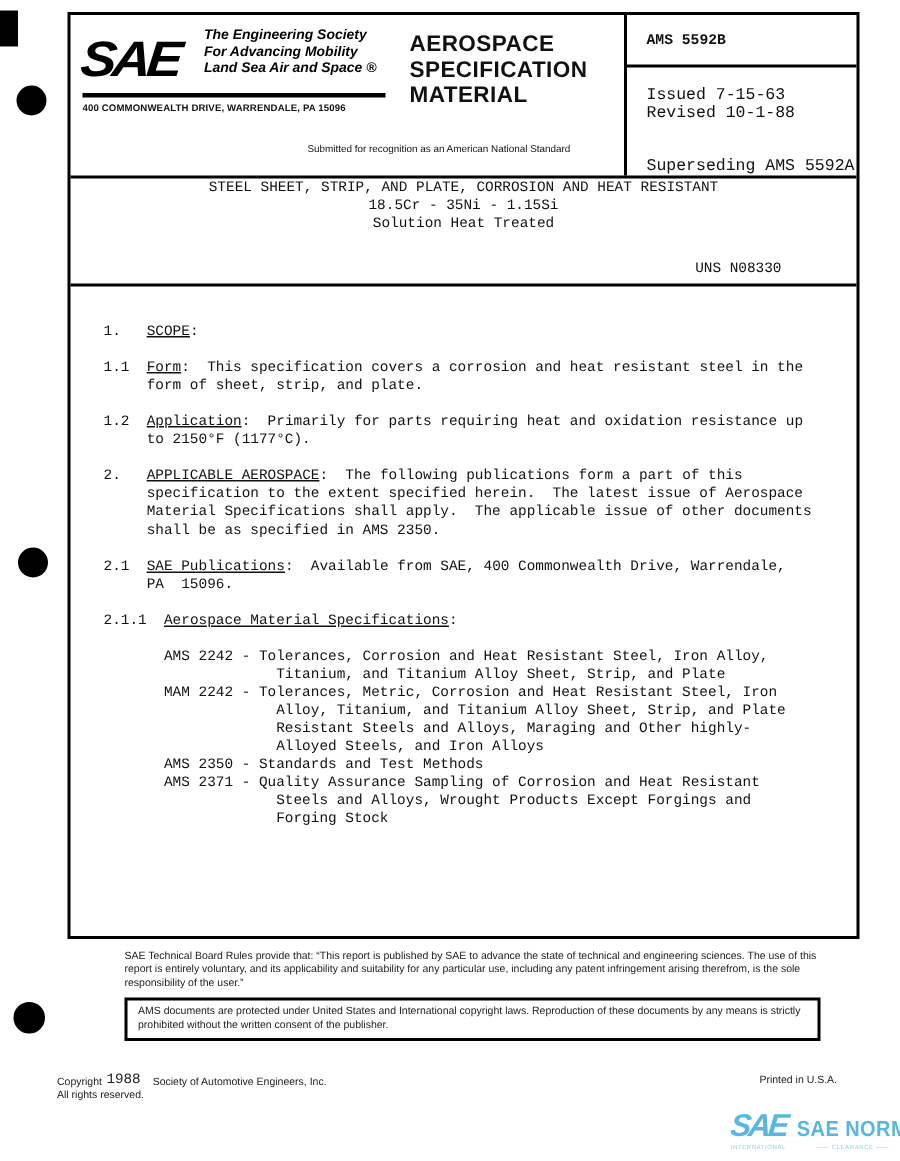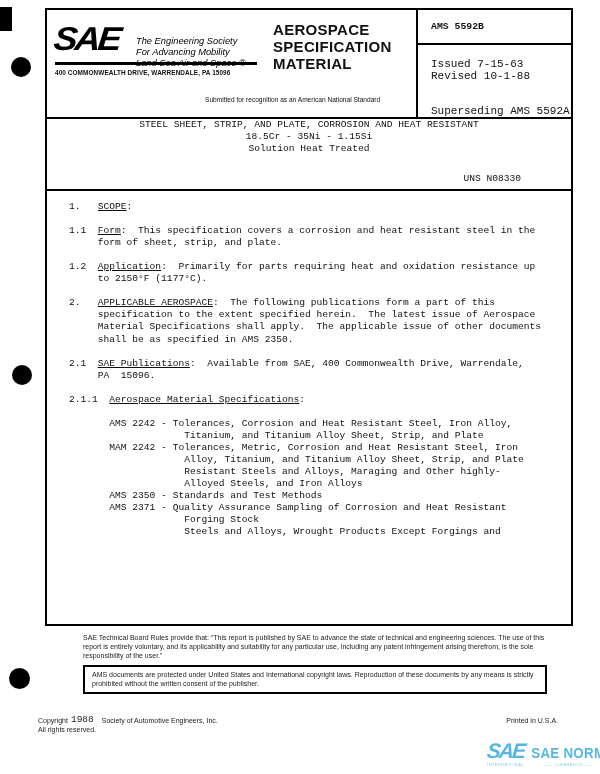--- a/index.html
+++ b/index.html
@@ -20,39 +20,39 @@
   .main-box { position:absolute; left:45px; top:8px; width:528px; height:618px; border:2px solid #000; background:#fff; }
 
   .header-row { display:flex; height:109px; border-bottom:2px solid #000; }
   .header-left { flex:1; position:relative; }
   .sae-logo {
     position:absolute; left:9px; top:10px;
     font-style:italic; font-weight:900; font-size:36px; letter-spacing:-3px;
     transform:skewX(-6deg) scaleY(0.92); transform-origin:left top; color:#000;
   }
   .society {
-    position:absolute; left:89px; top:26px;
-    font-style:italic; font-weight:normal; font-size:9.3px; line-height:11px; color:#000;
+    position:absolute; left:89px; top:8px;
+    font-style:italic; font-weight:bold; font-size:9.3px; line-height:11px; color:#000;
     white-space:nowrap;
   }
   .rule-under-logo { position:absolute; left:8px; top:52px; width:202px; height:3px; background:#000; }
   .address { position:absolute; left:8px; top:59px; font-size:6.4px; font-weight:bold; letter-spacing:0.1px; white-space:nowrap; }
   .doc-type { position:absolute; left:226px; top:11px; font-weight:900; font-size:15px; line-height:17px; letter-spacing:0.3px; }
   .submitted { position:absolute; left:158px; top:86px; font-size:6.6px; white-space:nowrap; }
 
   .header-right { width:155px; border-left:2px solid #000; display:flex; flex-direction:column; font-family:"Liberation Mono", monospace; }
   .doc-number-cell { height:44px; border-bottom:2px solid #000; padding:11px 0 0 13px; font-size:9.8px; font-weight:bold; }
   .dates-cell { padding:13px 0 0 13px; font-size:11px; line-height:12px; }
   .superseding { margin-top:23px; }
 
   .title-row { position:relative; height:72px; border-bottom:2px solid #000; text-align:center;
     font-family:"Liberation Mono", monospace; font-size:9.6px; line-height:12px; }
   .uns { position:absolute; right:50px; top:54px; }
 
-  .body-area { padding:10px 0 0 22px; font-family:"Liberation Mono", monospace; font-size:9.6px; line-height:12.05px; }
+  .body-area { padding:24px 0 0 22px; font-family:"Liberation Mono", monospace; font-size:9.6px; line-height:12.05px; }
   .bline { white-space:pre; }
   .u { text-decoration:underline; text-underline-offset:1px; }
 
   
   .board-rules { position:absolute; left:83px; top:633px; width:468px; font-size:7px; line-height:9.2px; color:#1c1c1c; }
   .notice-box { position:absolute; left:83px; top:665px; width:464px; border:2px solid #000; padding:3px 7px 4px 7px; font-size:7px; line-height:9.2px; color:#1c1c1c; }
   .copyright-block { position:absolute; left:38px; top:716px; font-size:7px; line-height:9px; color:#1c1c1c; }
   .copyright-year { font-size:9.5px; font-family:"Liberation Mono", monospace; position:relative; top:-1px; margin:0 8px 0 3px; }
   .printed { position:absolute; right:42px; top:717px; font-size:7px; color:#1c1c1c; }
 
@@ -129,22 +129,22 @@
         <div class="bline">2.1.1  <span class="u">Aerospace Material Specifications</span>:</div>
         <div class="bline">&nbsp;</div>
         <div class="bline">       AMS 2242 - Tolerances, Corrosion and Heat Resistant Steel, Iron Alloy,</div>
         <div class="bline">                    Titanium, and Titanium Alloy Sheet, Strip, and Plate</div>
         <div class="bline">       MAM 2242 - Tolerances, Metric, Corrosion and Heat Resistant Steel, Iron</div>
         <div class="bline">                    Alloy, Titanium, and Titanium Alloy Sheet, Strip, and Plate</div>
         <div class="bline">                    Resistant Steels and Alloys, Maraging and Other highly-</div>
         <div class="bline">                    Alloyed Steels, and Iron Alloys</div>
         <div class="bline">       AMS 2350 - Standards and Test Methods</div>
         <div class="bline">       AMS 2371 - Quality Assurance Sampling of Corrosion and Heat Resistant</div>
+        <div class="bline">                    Steels and Alloys, Wrought Products Except Forgings and</div>
         <div class="bline">                    Forging Stock</div>
-        <div class="bline">                    Steels and Alloys, Wrought Products Except Forgings and</div>
       </div>
 
   </div>
 
   <div class="board-rules">SAE Technical Board Rules provide that: “This report is published by SAE to advance the state of technical and engineering sciences. The use of this report is entirely voluntary, and its applicability and suitability for any particular use, including any patent infringement arising therefrom, is the sole responsibility of the user.”</div>
 
   <div class="notice-box">AMS documents are protected under United States and International copyright laws. Reproduction of these documents by any means is strictly prohibited without the written consent of the publisher.</div>
 
   <div class="copyright-block">
     <div>

